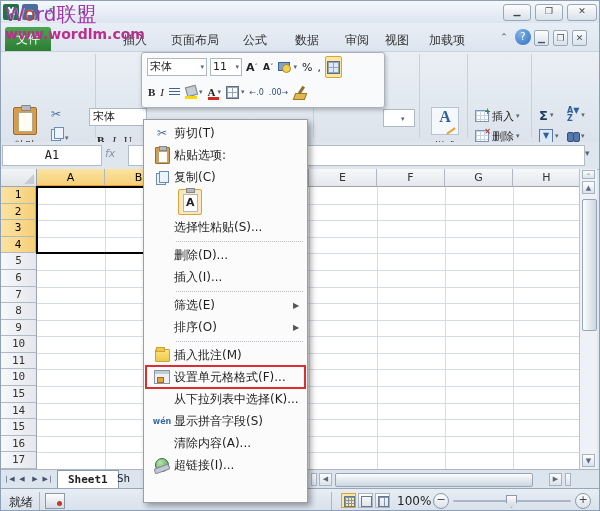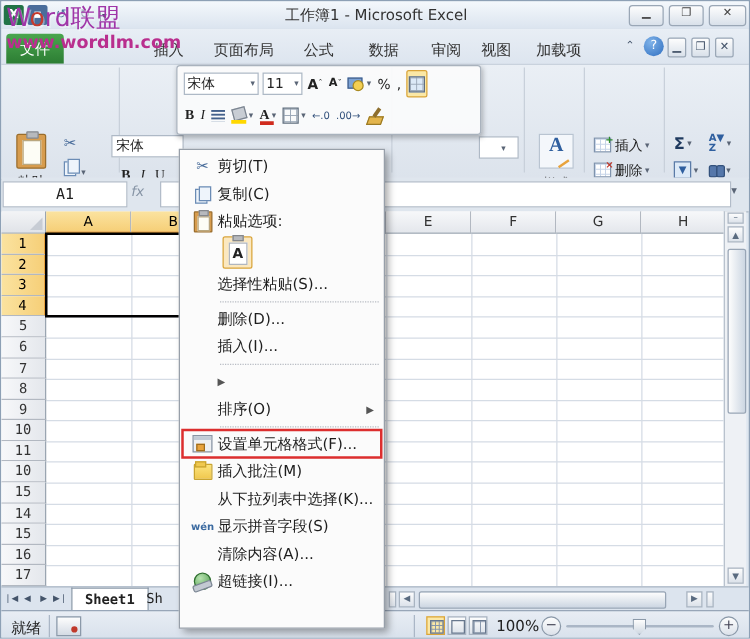--- a/index.html
+++ b/index.html
@@ -155,21 +155,20 @@
 <div id="app">
 
   <div class="abs titlebar">
     <div class="abs qat">
       <span class="qat-icon" style="background:#217346;color:#fff;border-radius:2px;font-weight:bold;">X</span>
       <span class="qat-icon" style="background:#4a6d9b;color:#fff;border-radius:2px;">▪</span>
       <span class="qat-icon" style="color:#4a6d9b;">↺</span>
       <span class="qat-icon" style="color:#9aa7b6;">↻</span>
       <span style="font-size:8px;color:#44546a;">|▾</span>
     </div>
-    <div class="abs title-text">工作簿1 - Microsoft Excel</div>
     <div class="abs winbtn" style="left:502px;">▁</div>
     <div class="abs winbtn" style="left:534px;">❐</div>
     <div class="abs winbtn" style="left:566px;width:28px;">✕</div>
   </div>
 
   <div class="abs tabrow">
     <div class="abs filetab">文件</div>
     <div class="abs rtab active" style="left:56px;">开始</div>
     <div class="abs rtab" style="left:112px;">插入</div>
     <div class="abs rtab" style="left:160px;">页面布局</div>
@@ -451,29 +450,29 @@
 
   <div class="abs ctxmenu" id="ctxmenu">
       <div class="mrow">
         <span class="micon">
           <span class="ic scissors">✂</span>
         </span>
         <span class="mlabel">剪切(T)</span>
       </div>
       <div class="mrow">
         <span class="micon">
+          <span class="ic paste-ic"></span>
+        </span>
+        <span class="mlabel">粘贴选项:</span>
+      </div>
+      <div class="mrow">
+        <span class="micon">
           <span class="ic copy-ic"></span>
         </span>
         <span class="mlabel">复制(C)</span>
-      </div>
-      <div class="mrow">
-        <span class="micon">
-          <span class="ic paste-ic"></span>
-        </span>
-        <span class="mlabel">粘贴选项:</span>
       </div>
       <div class="mrow paste-row">
         <div class="pastebtn">
           <span class="pA">A</span>
         </div>
       </div>
       <div class="mrow">
         <span class="micon"></span>
         <span class="mlabel">选择性粘贴(S)...</span>
       </div>
@@ -482,40 +481,41 @@
         <span class="micon"></span>
         <span class="mlabel">删除(D)...</span>
       </div>
       <div class="mrow">
         <span class="micon"></span>
         <span class="mlabel">插入(I)...</span>
       </div>
       <div class="msep"></div>
       <div class="mrow">
         <span class="micon"></span>
+        <span class="mlabel">筛选(E)</span>
         <span class="marrow">▶</span>
       </div>
       <div class="mrow">
         <span class="micon"></span>
         <span class="mlabel">排序(O)</span>
         <span class="marrow">▶</span>
       </div>
       <div class="msep"></div>
       <div class="mrow">
         <span class="micon">
+          <span class="ic note-ic"></span>
+        </span>
+        <span class="mlabel">插入批注(M)</span>
+      </div>
+      <div class="mrow">
+        <span class="micon">
           <span class="ic fmtcells-ic"></span>
         </span>
         <span class="mlabel">设置单元格格式(F)...</span>
         <span class="hlbox" style="border-color: rgb(220, 46, 46);"></span>
-      </div>
-      <div class="mrow">
-        <span class="micon">
-          <span class="ic note-ic"></span>
-        </span>
-        <span class="mlabel">插入批注(M)</span>
       </div>
       <div class="mrow">
         <span class="micon"></span>
         <span class="mlabel">从下拉列表中选择(K)...</span>
       </div>
       <div class="mrow">
         <span class="micon">
           <span class="ic phon-ic">wén</span>
         </span>
         <span class="mlabel">显示拼音字段(S)</span>

